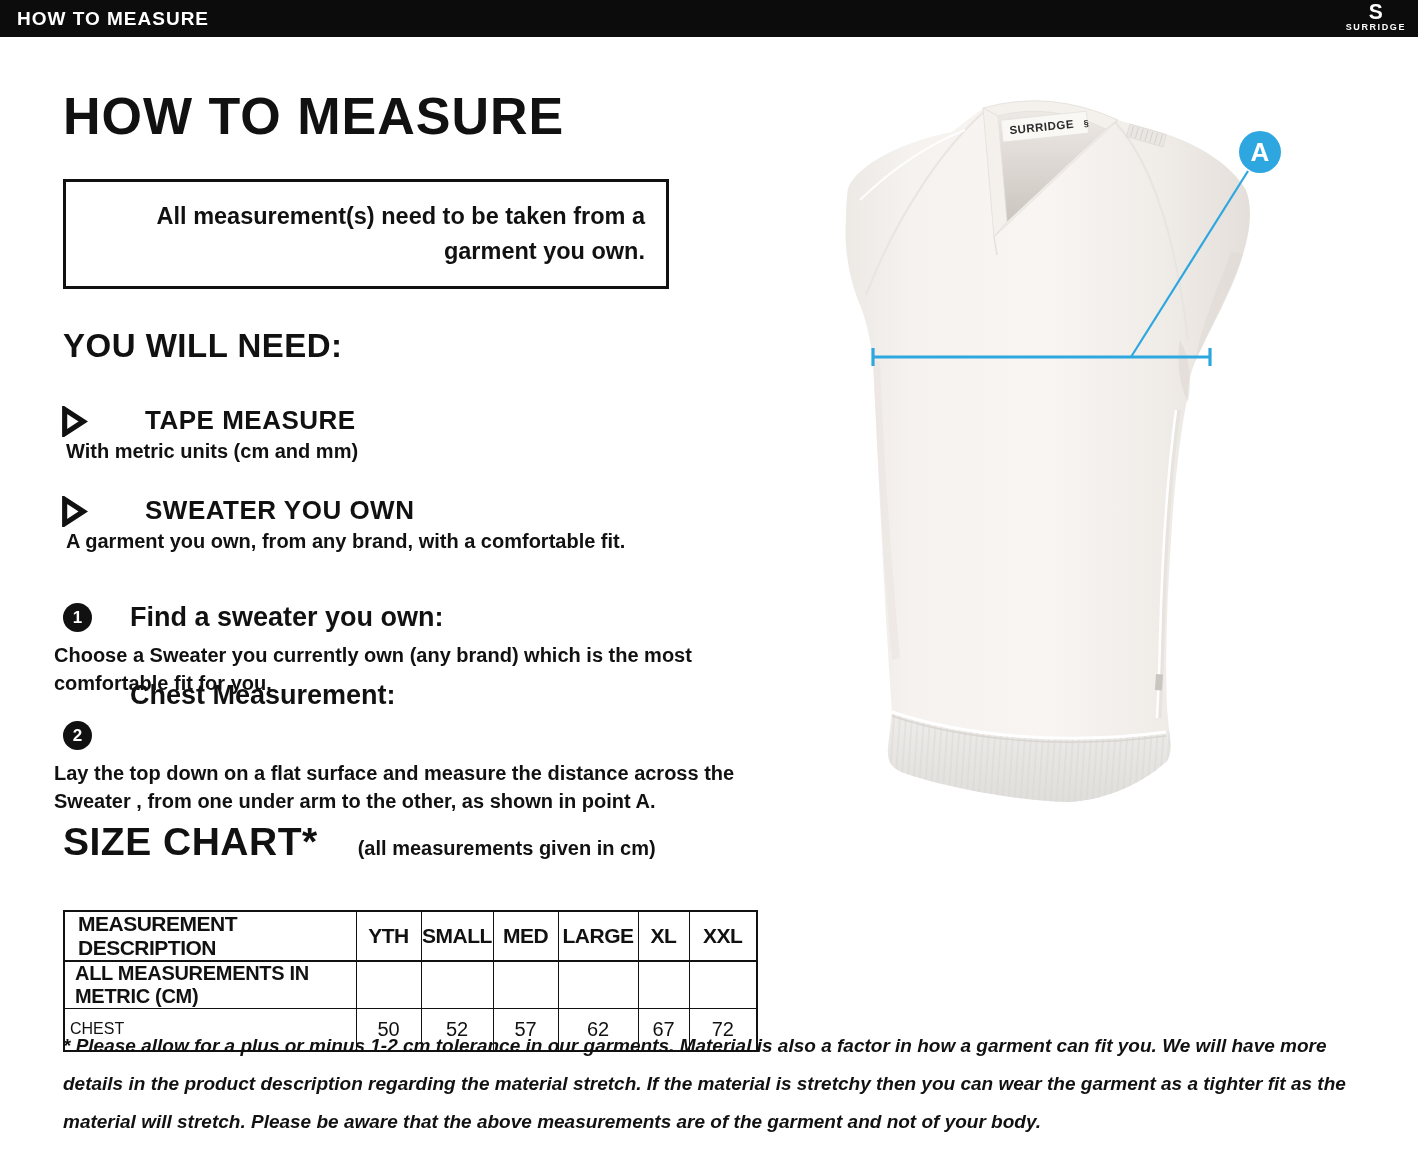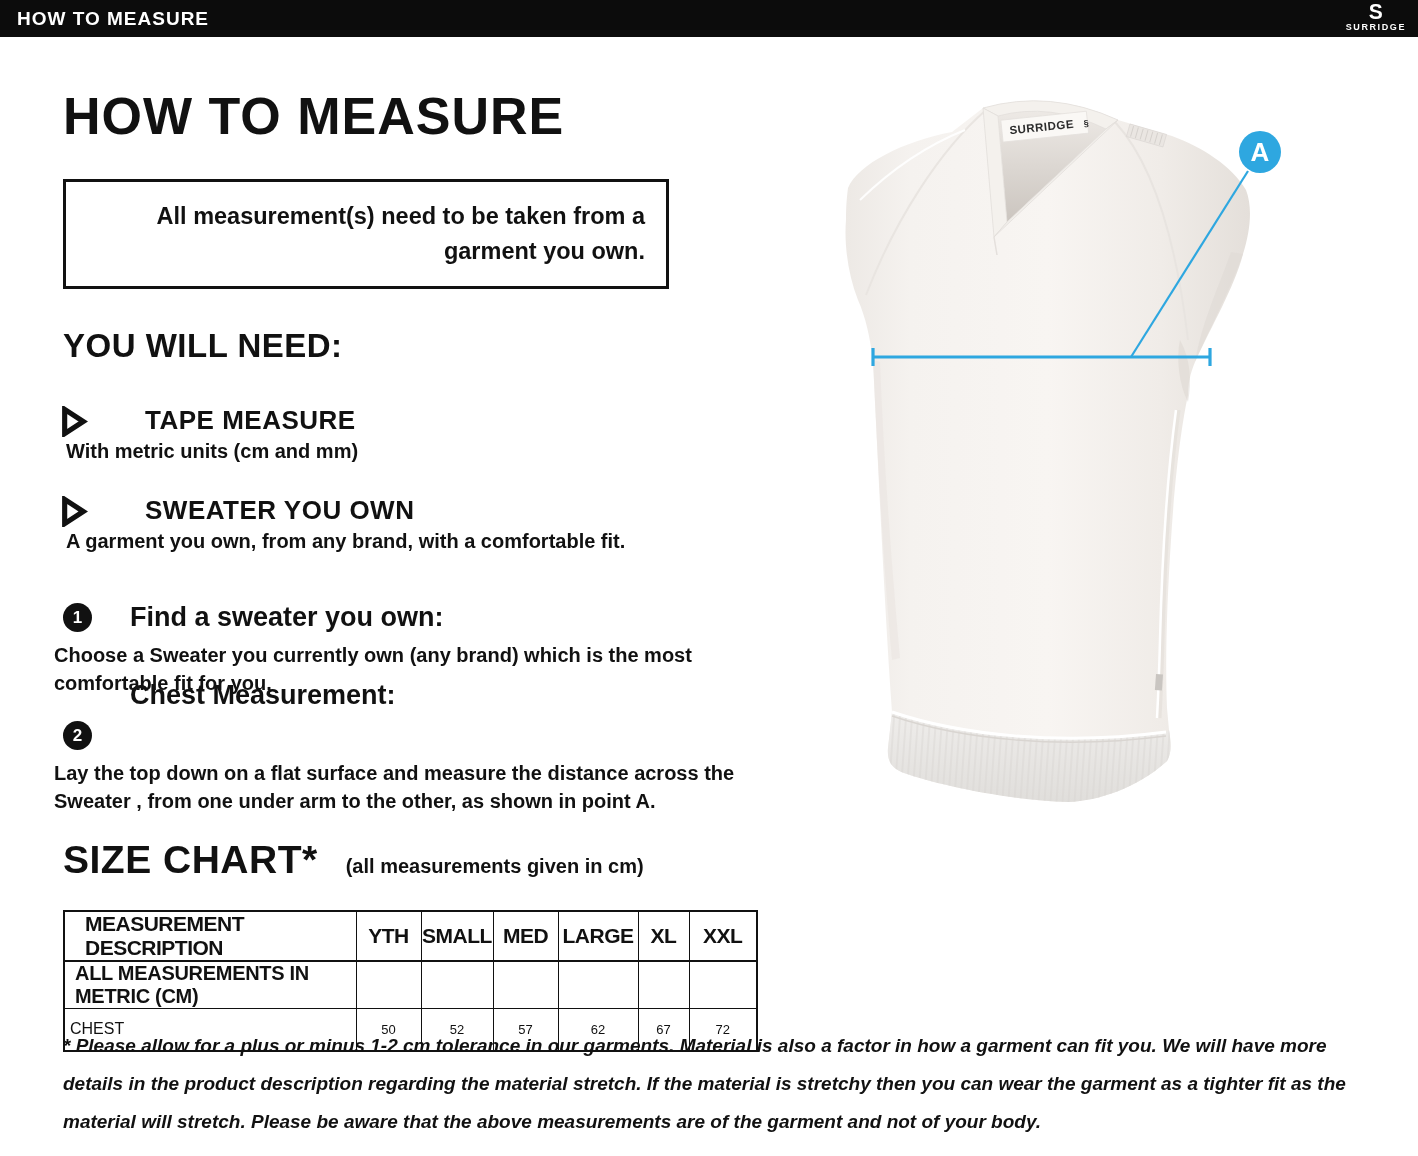--- a/index.html
+++ b/index.html
@@ -24,34 +24,34 @@
   
   .need-icon{position:absolute;left:60px;width:28px;height:31px;}
   .need-label{position:absolute;left:100px;font-size:26px;font-weight:bold;letter-spacing:0.5px;margin-left:45px;}
   .need-desc{position:absolute;left:66px;font-size:20px;font-weight:bold;}
   
   .step-badge{position:absolute;left:63px;width:29px;height:29px;border-radius:50%;background:#111;color:#fff;
     font-size:17px;font-weight:bold;display:flex;align-items:center;justify-content:center;}
   .step-title{position:absolute;left:101px;font-size:27px;font-weight:bold;margin-left:29px;}
   .step-desc{position:absolute;left:54px;width:690px;font-size:20px;font-weight:bold;line-height:28px;}
   
-  .sizechart-head{position:absolute;left:63px;top:838px;display:flex;align-items:baseline;}
+  .sizechart-head{position:absolute;left:63px;top:820px;display:flex;align-items:baseline;gap:12px;}
   .sizechart-title{font-size:39px;font-weight:bold;letter-spacing:0.5px;}
   .sizechart-subtitle{font-size:20px;font-weight:bold;margin-left:28px;}
   table.sizes{position:absolute;left:63px;top:910px;border-collapse:collapse;table-layout:fixed;width:693px;}
   table.sizes th, table.sizes td{border:1.5px solid #111;padding:0;vertical-align:middle;}
   table.sizes{border:2px solid #111;}
   tr.hdr{height:42px;}
   tr.hdr th{font-size:21px;font-weight:bold;letter-spacing:-0.5px;border-bottom-width:2.5px;}
-  tr.hdr th.desc{text-align:left;padding-left:20px;}
+  tr.hdr th.desc{text-align:left;padding-left:13px;}
   tr.r1{height:25px;}
   tr.r1 td.lbl{font-size:20px;font-weight:bold;letter-spacing:-0.3px;padding-left:10px;}
   tr.r2{height:42px;}
   tr.r2 td.lbl{font-size:16px;font-weight:normal;padding-left:5px;}
-  td.val{font-size:13px;text-align:center;}
+  td.val{font-size:20px;text-align:center;}
   
   .footnote{position:absolute;left:63px;top:1027px;width:1312px;font-size:19px;font-weight:bold;font-style:italic;line-height:38px;}
   
   .figure{position:absolute;left:800px;top:40px;width:620px;height:900px;}
 </style>
 </head>
 <body>
 
 <div class="topbar">
   <div class="topbar-title">HOW TO MEASURE</div>

